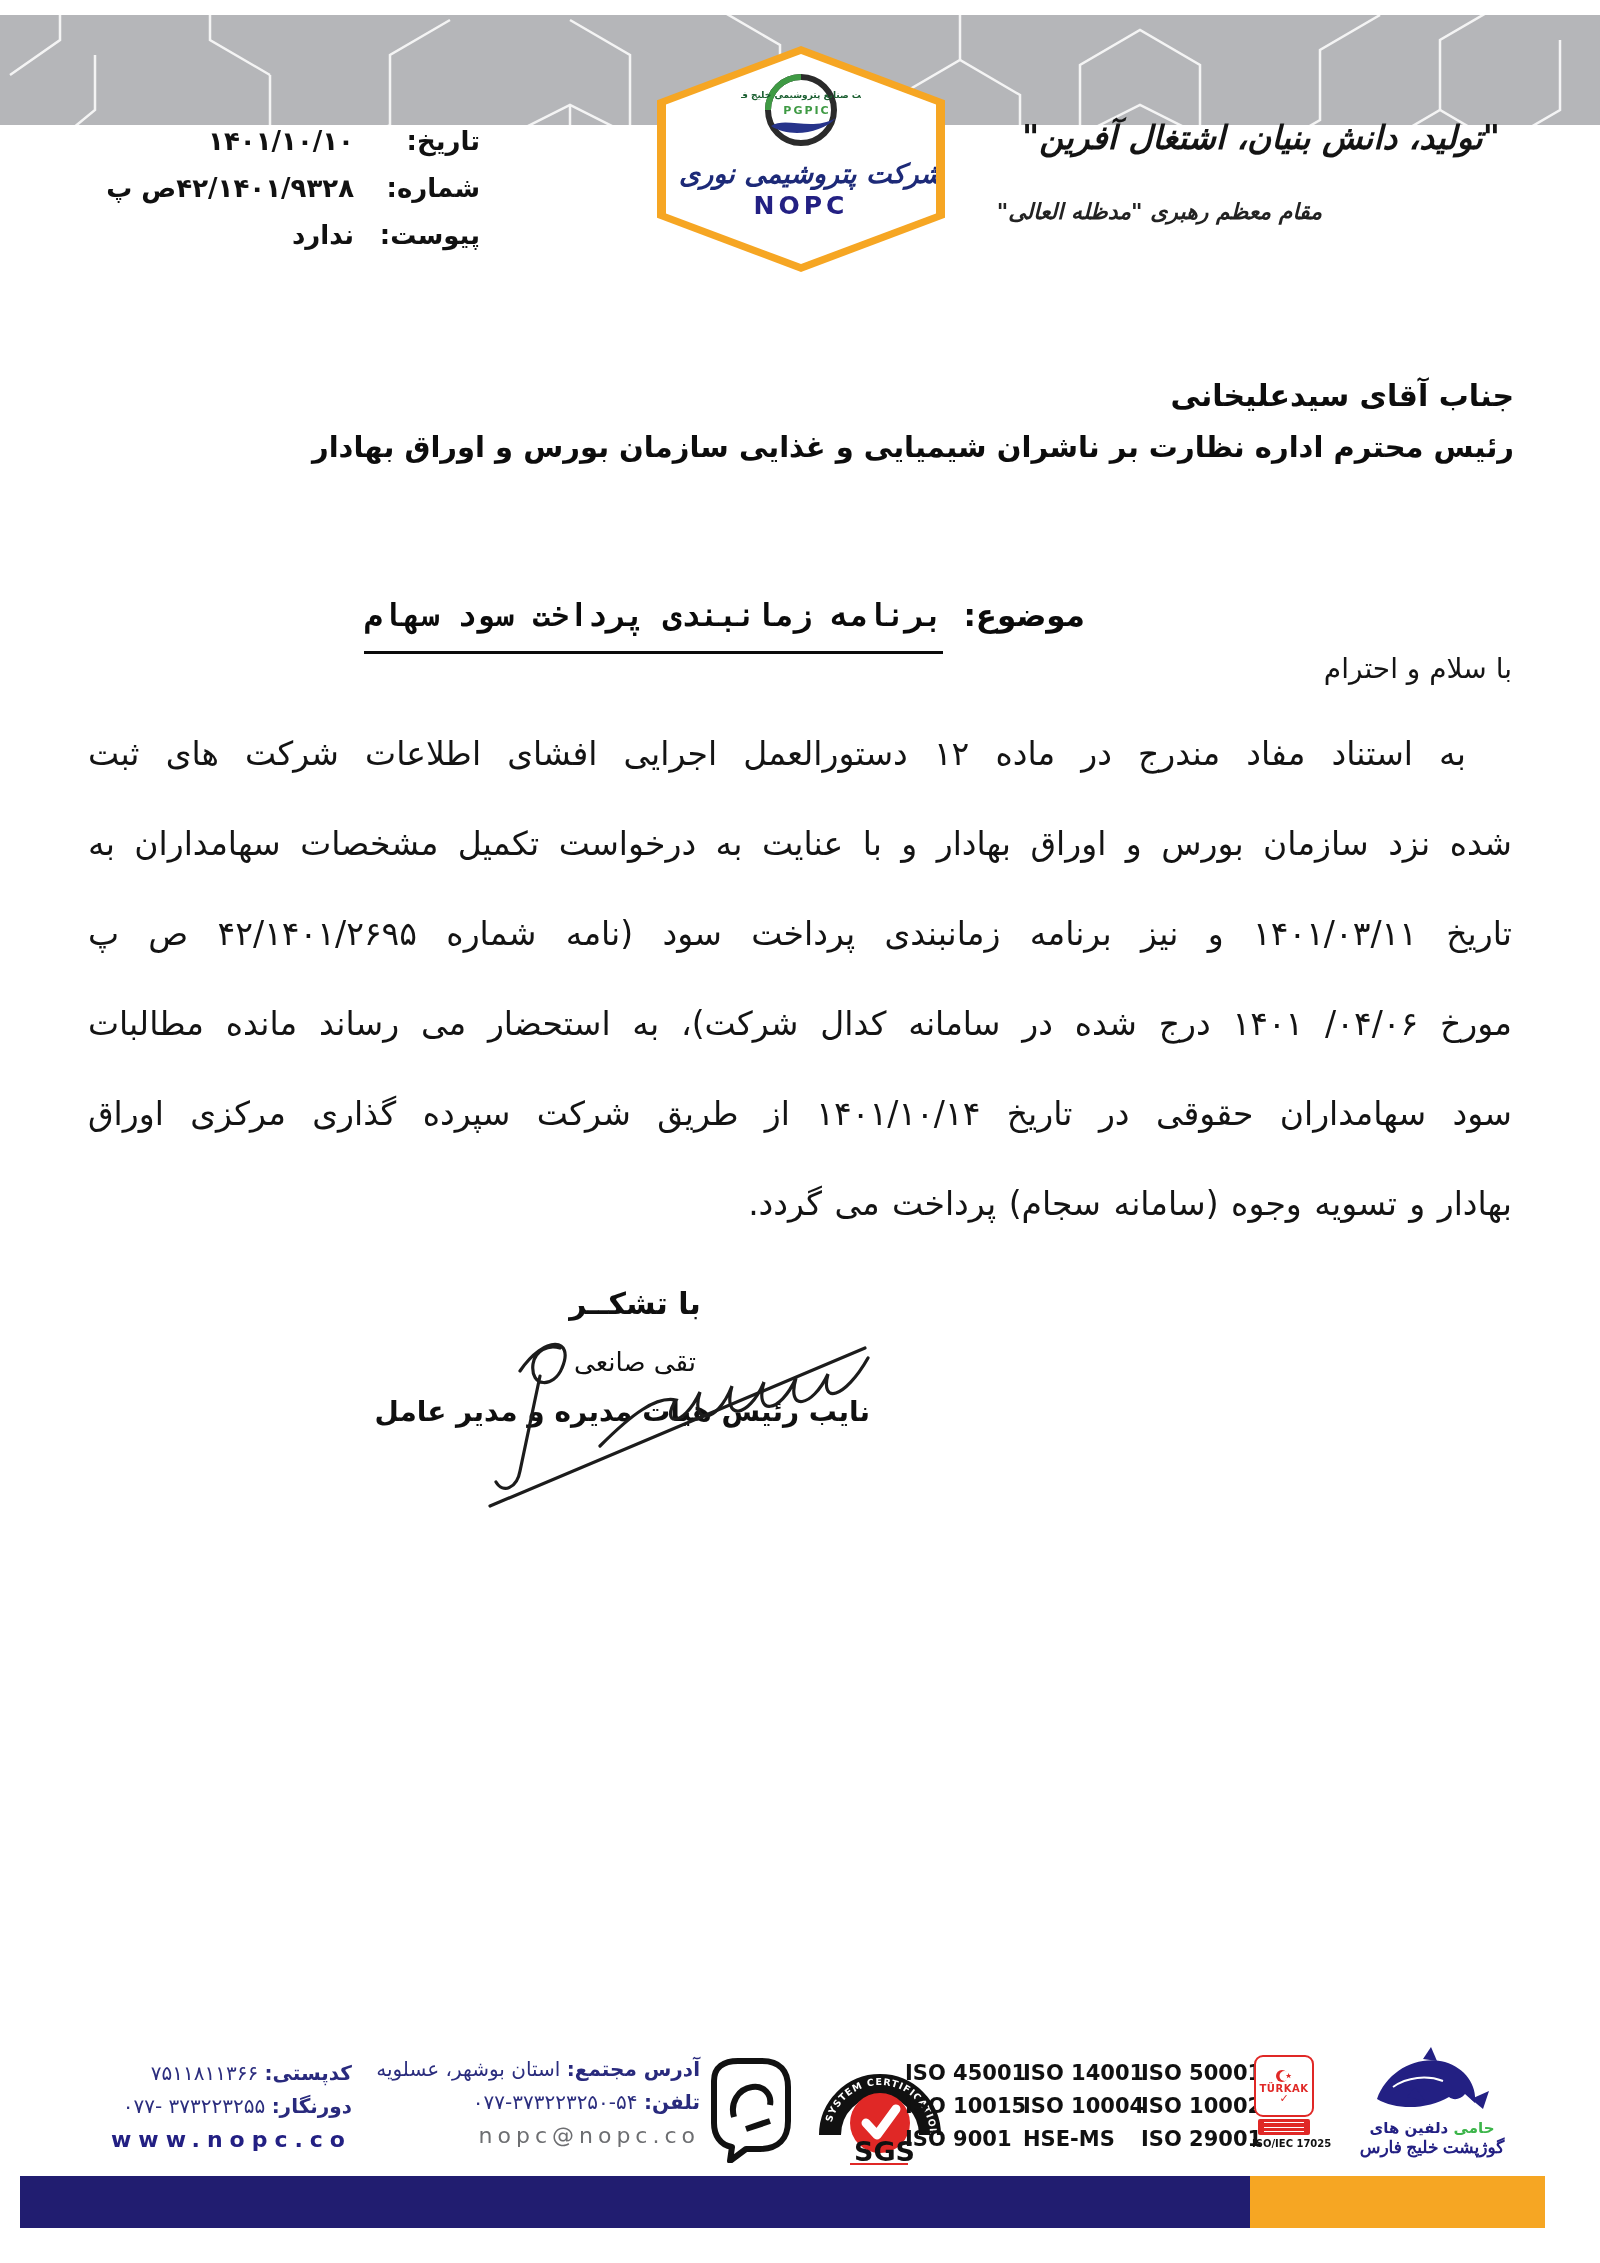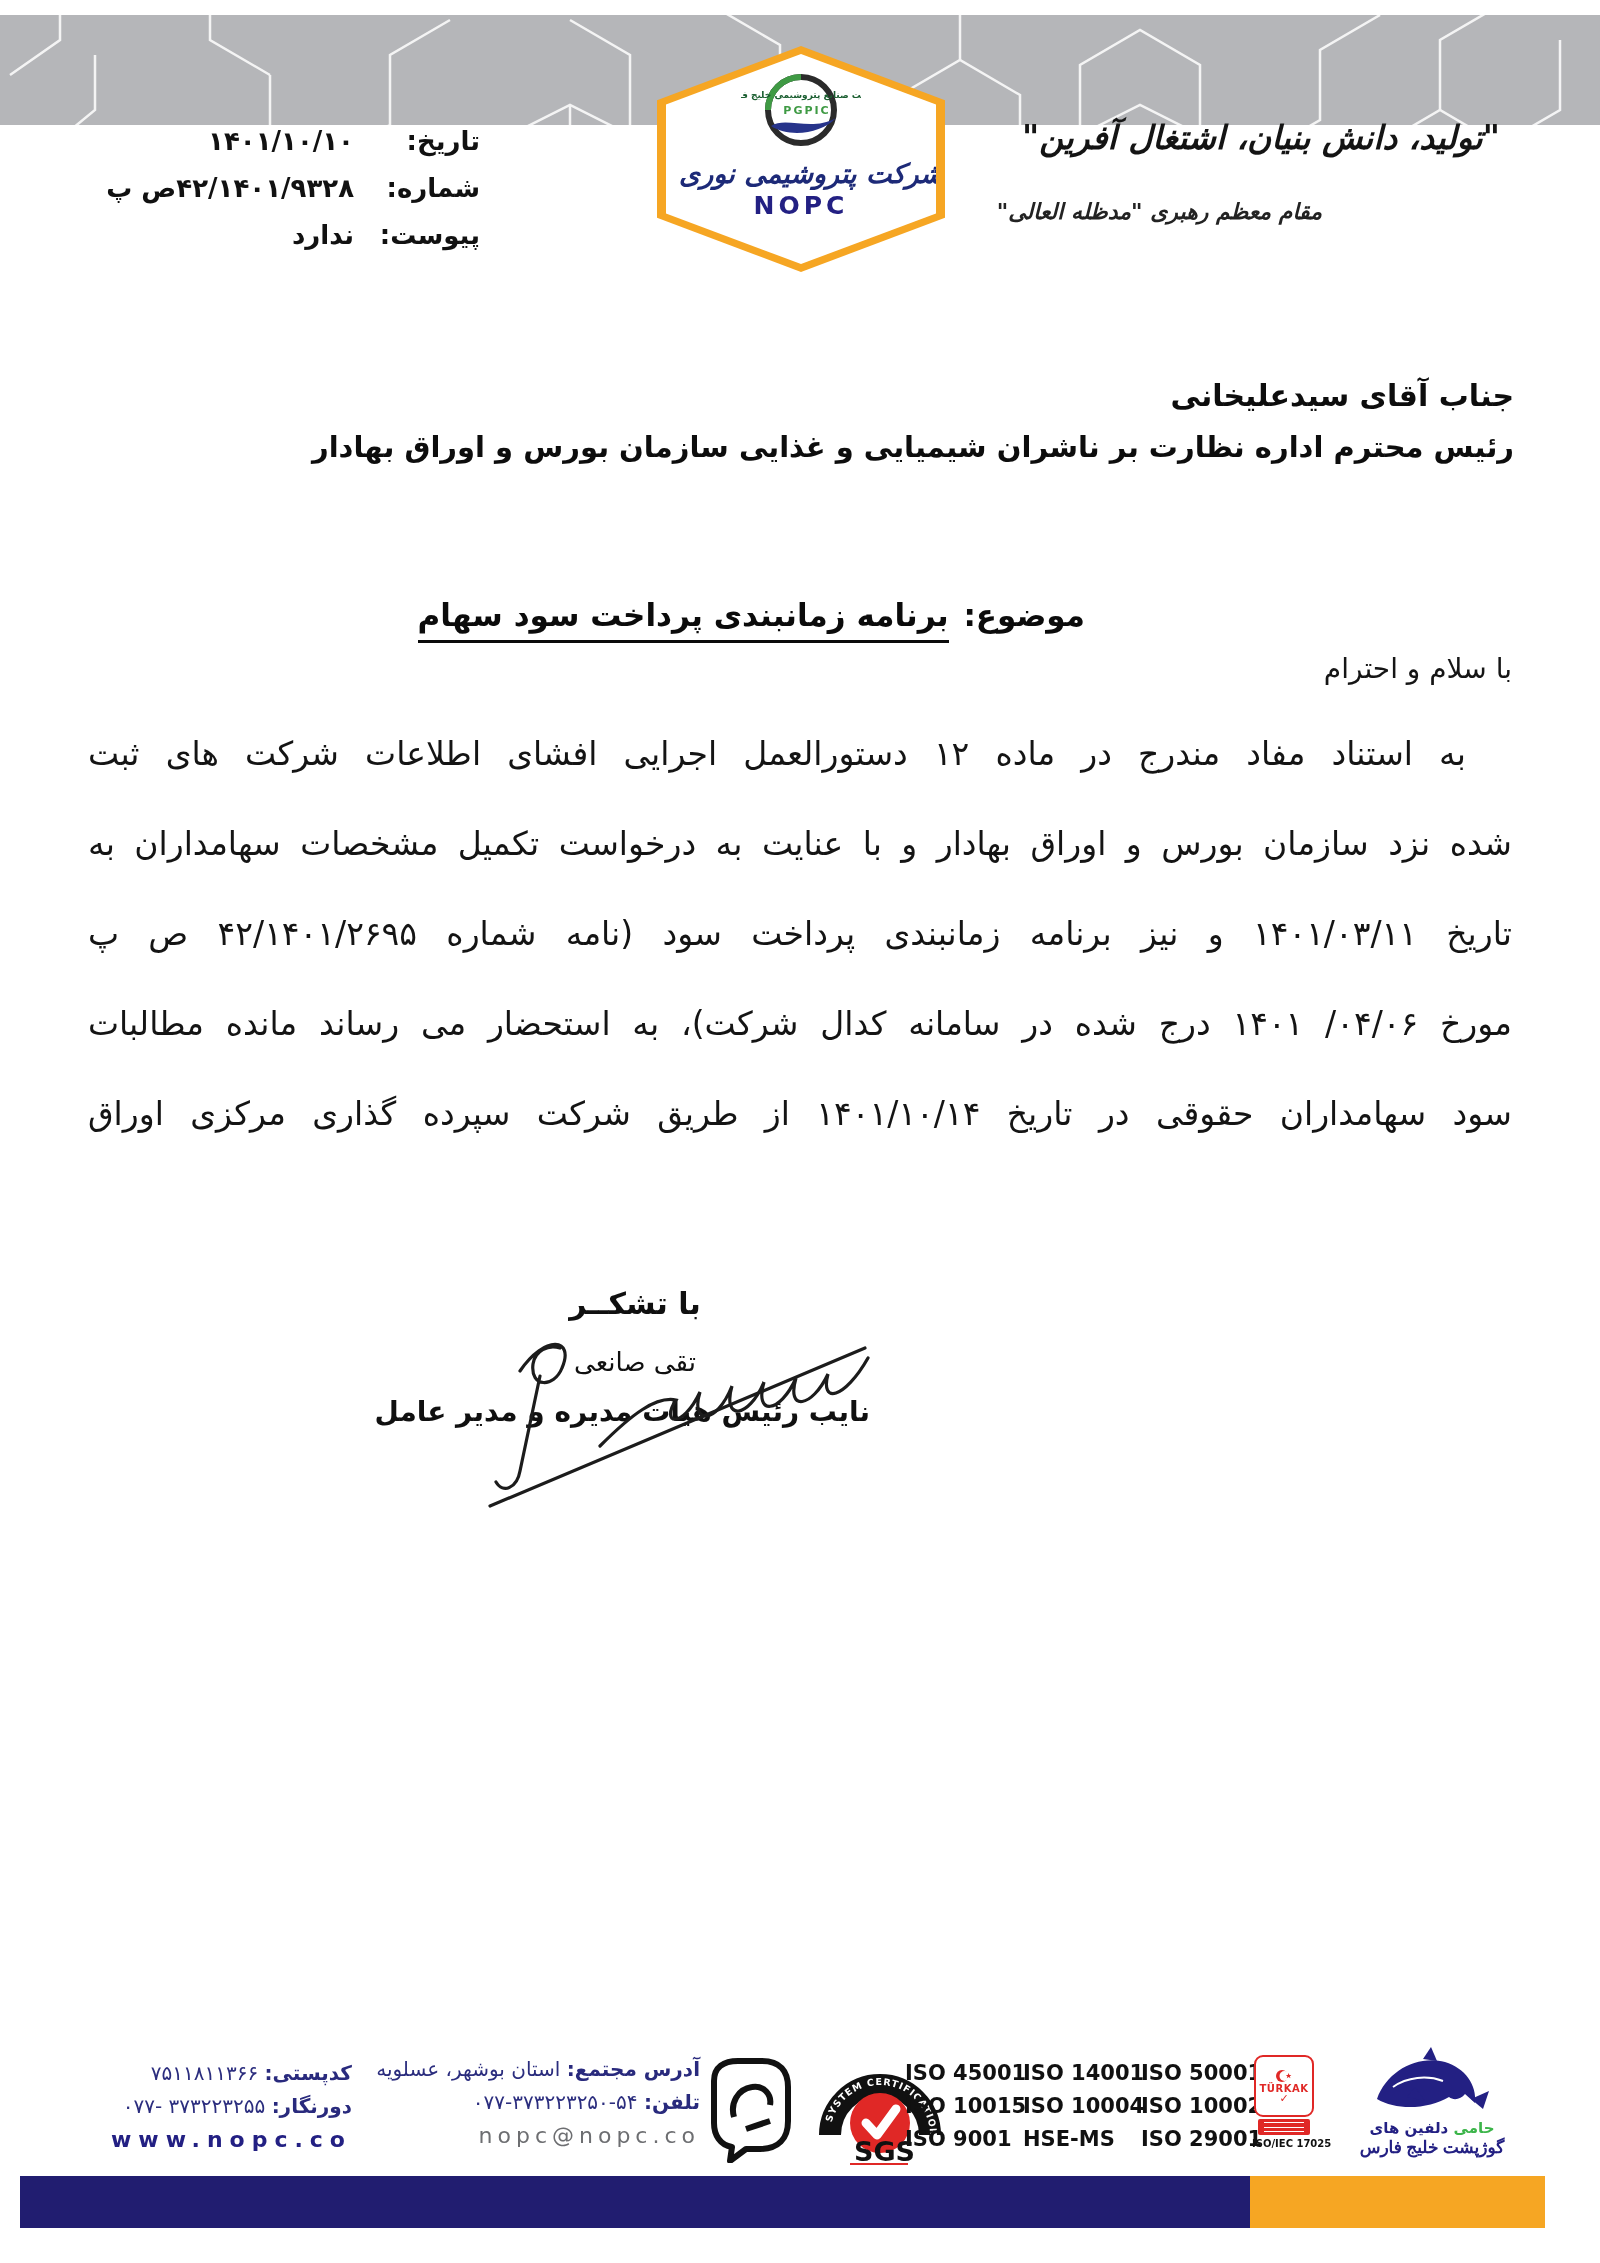--- a/index.html
+++ b/index.html
@@ -33,21 +33,21 @@
     font-weight:bold;font-size:22px;color:#232323;direction:rtl;white-space:nowrap;z-index:4;}
 
   
   .recipient{position:absolute;right:86px;top:378px;direction:rtl;text-align:right;color:#0d0d0d;}
   .recipient .r1{font-size:30px;font-weight:bold;}
   .recipient .r2{font-size:29px;font-weight:bold;margin-top:17px;}
 
   
   .subject{position:absolute;right:515px;top:597px;direction:rtl;white-space:nowrap;
     font-size:31px;font-weight:bold;color:#0b0b0b;}
-  .subject .sub-text{border-bottom:3px solid #0b0b0b;padding-bottom:7px;margin-right:4px;}
+  .subject .sub-text{border-bottom:3px solid #0b0b0b;padding-bottom:16px;margin-right:10px;font-family:Liberation Mono, monospace;}
 
   
   .salutation{position:absolute;right:88px;top:652px;direction:rtl;font-size:28px;color:#151515;}
 
   
   .body-text{position:absolute;right:88px;left:88px;top:722px;direction:rtl;color:#141414;}
   .bline{font-size:33px;height:90px;line-height:64px;text-align:justify;text-align-last:justify;
     word-spacing:2px;}
   .bline.first{padding-right:46px;}
   .bline.last{text-align:right;text-align-last:right;height:auto;}
@@ -164,20 +164,21 @@
   </div>
 
   <div class="salutation">با سلام و احترام</div>
 
   <div class="body-text">
     <div class="bline first">به استناد مفاد مندرج در ماده ۱۲ دستورالعمل اجرایی افشای اطلاعات شرکت های ثبت</div>
     <div class="bline">شده نزد سازمان بورس و اوراق بهادار و با عنایت به درخواست تکمیل مشخصات سهامداران به</div>
     <div class="bline">تاریخ ۱۴۰۱/۰۳/۱۱ و نیز برنامه زمانبندی پرداخت سود (نامه شماره ۴۲/۱۴۰۱/۲۶۹۵ ص پ</div>
     <div class="bline">مورخ ۰۴/۰۶/ ۱۴۰۱ درج شده در سامانه کدال شرکت)، به استحضار می رساند مانده مطالبات</div>
     <div class="bline">سود سهامداران حقوقی در تاریخ ۱۴۰۱/۱۰/۱۴ از طریق شرکت سپرده گذاری مرکزی اوراق</div>
+    <div class="bline last">بهادار و تسویه وجوه (سامانه سجام) پرداخت می گردد.</div>
   </div>
 
   <div class="sig-block">
     <div class="sig-thanks">با تشکــر</div>
     <div class="sig-name">تقی صانعی</div>
     <div class="sig-title">نایب رئیس هیات مدیره و مدیر عامل</div>
     <svg class="sig-scrawl" width="520" height="220" viewBox="0 0 520 220">
       <g fill="none" stroke="#1c1c1c" stroke-width="3.2" stroke-linecap="round">
         <path d="M150,75 C175,38 205,42 192,72 C184,92 160,92 163,68 C165,55 178,48 190,52 M170,80 L150,175 C147,192 133,198 126,186"></path>
         <path d="M230,150 C262,118 286,100 306,104 C290,128 312,134 330,96 C320,128 346,130 362,90 C352,124 378,124 394,86 C384,120 410,118 426,82 C416,116 442,112 458,78 C450,108 474,104 498,62"></path>

